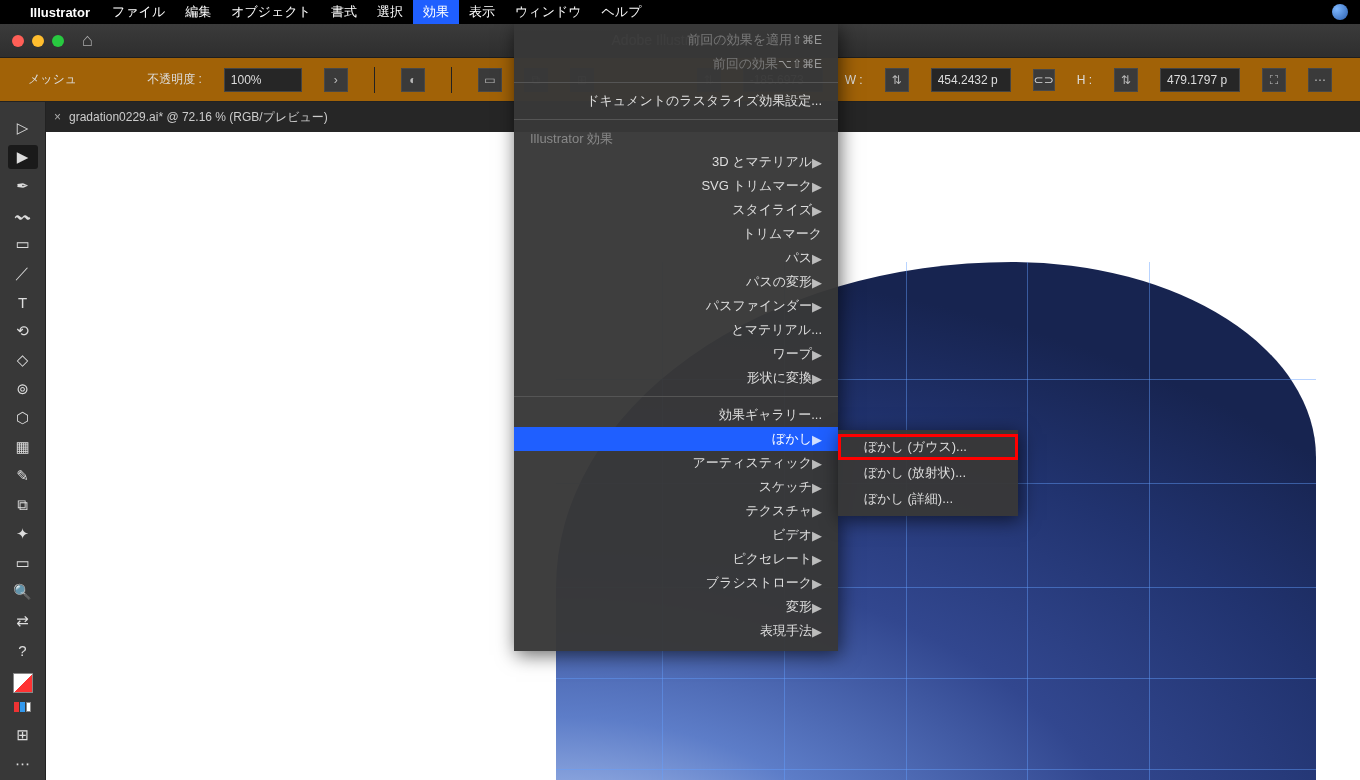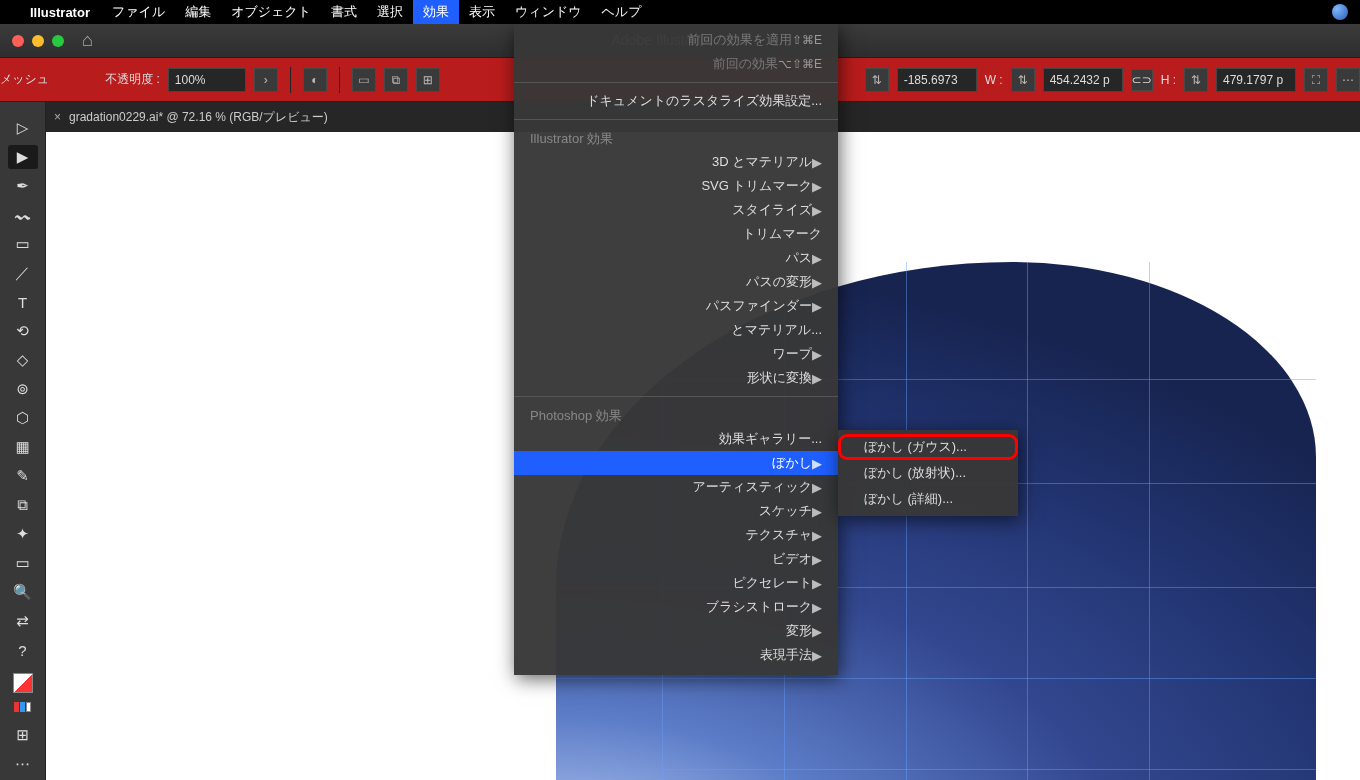--- a/index.html
+++ b/index.html
@@ -12,21 +12,21 @@
 .mac-menubar .m.open { background: #1f5fff; }
 .mac-globe { position: absolute; right: 12px; top: 4px; width: 16px; height: 16px; border-radius: 50%; background: radial-gradient(circle at 30% 30%, #7eb8ff, #2b5fb0); }
 
 .app-chrome { height: 34px; background: linear-gradient(#3b3b3b, #2e2e2e); display: flex; align-items: center; padding-left: 12px; border-bottom: 1px solid #1e1e1e; }
 .traffic { display: flex; gap: 8px; margin-right: 18px; }
 .dot { width: 12px; height: 12px; border-radius: 50%; }
 .dot.r { background: #ff5f57; } .dot.y { background: #ffbd2e; } .dot.g { background: #28c940; }
 .home-ic { color: #aaa; font-size: 18px; }
 .app-title { position: absolute; left: 50%; transform: translateX(-50%); font-size: 14px; color: #ddd; top: 32px; }
 
-.options-bar { height: 44px; background: #b91c1c; border-bottom: 1px solid #222; display: flex; align-items: center; font-size: 12px; color: #ddd; padding: 0 0; gap: 8px; }
+.options-bar { height: 44px; background: #a16207; border-bottom: 1px solid #222; display: flex; align-items: center; font-size: 12px; color: #ddd; padding: 0 28px; gap: 22px; }
 .ob-label { margin-right: 48px; }
 .ob-input { background: #262626; border: 1px solid #444; color: #ddd; height: 24px; padding: 0 6px; font-size: 12px; width: 78px; }
 .ob-input.wide { width: 80px; }
 .ob-btn { width: 24px; height: 24px; background: #3a3a3a; border: 1px solid #484848; color: #bbb; display: flex; align-items: center; justify-content: center; font-size: 12px; }
 .ob-sep { width: 1px; height: 26px; background: #222; margin: 0 4px; }
 .ob-link { width: 22px; height: 22px; background: #3a3a3a; border: 1px solid #484848; display: flex; align-items: center; justify-content: center; font-size: 12px; }
 
 .vtool-strip { position: absolute; left: 0; top: 102px; width: 46px; bottom: 0; background: #383838; border-right: 1px solid #222; padding-top: 14px; display: flex; flex-direction: column; align-items: center; gap: 5px; }
 .tool { width: 30px; height: 24px; color: #ddd; display: flex; align-items: center; justify-content: center; font-size: 15px; cursor: default; border-radius: 3px; }
 .tool.sel { background: #1a1a1a; }
@@ -49,21 +49,21 @@
 .dropdown { position: absolute; left: 514px; top: 24px; width: 324px; background: rgba(56,56,56,.97); box-shadow: 2px 4px 18px rgba(0,0,0,.6); font-size: 13px; color: #ddd; padding: 4px 0 8px; }
 .dd-item { padding: 3px 16px 3px 32px; display: flex; justify-content: flex-end; align-items: center; cursor: default; }
 .dd-item.disabled { color: #777; }
 .dd-item.hl { background: #1f5fff; color: #fff; }
 .dd-item .chev { opacity: .8; }
 .dd-sep { height: 1px; background: #555; margin: 6px 0; }
 .dd-header { padding: 4px 16px 2px; color: #888; font-size: 13px; }
 .sc { color: #999; font-size: 12px; }
 
 .submenu { position: absolute; left: 838px; top: 430px; width: 180px; background: rgba(56,56,56,.97); box-shadow: 2px 4px 18px rgba(0,0,0,.6); font-size: 13px; color: #ddd; padding: 4px 0; }
-.sub-item { padding: 4px 16px 4px 26px; cursor: default; border-radius: 9px; }
+.sub-item { padding: 4px 16px 4px 26px; cursor: default; }
 .red-box { border: 3px solid #f00; padding: 1px 13px 1px 23px !important; }
 </style>
 </head>
 <body>
 
 <div class="mac-menubar">
   <span class="apple"></span>
   <span class="app-name">Illustrator</span>
   <span class="m">ファイル</span>
   <span class="m">編集</span>
@@ -212,21 +212,20 @@
       <div class="dd-item">
         <span>ワープ</span>
         <span class="chev">▶</span>
       </div>
       <div class="dd-item">
         <span>形状に変換</span>
         <span class="chev">▶</span>
       </div>
     </div>
   <div class="dd-sep"></div>
-  <div class="dd-header">Photoshop 効果</div>
   <div id="ps-items">
       <div class="dd-item">
         <span>効果ギャラリー...</span>
       </div>
       <div class="dd-item hl">
         <span>ぼかし</span>
         <span class="chev">▶</span>
       </div>
       <div class="dd-item">
         <span>アーティスティック</span>

